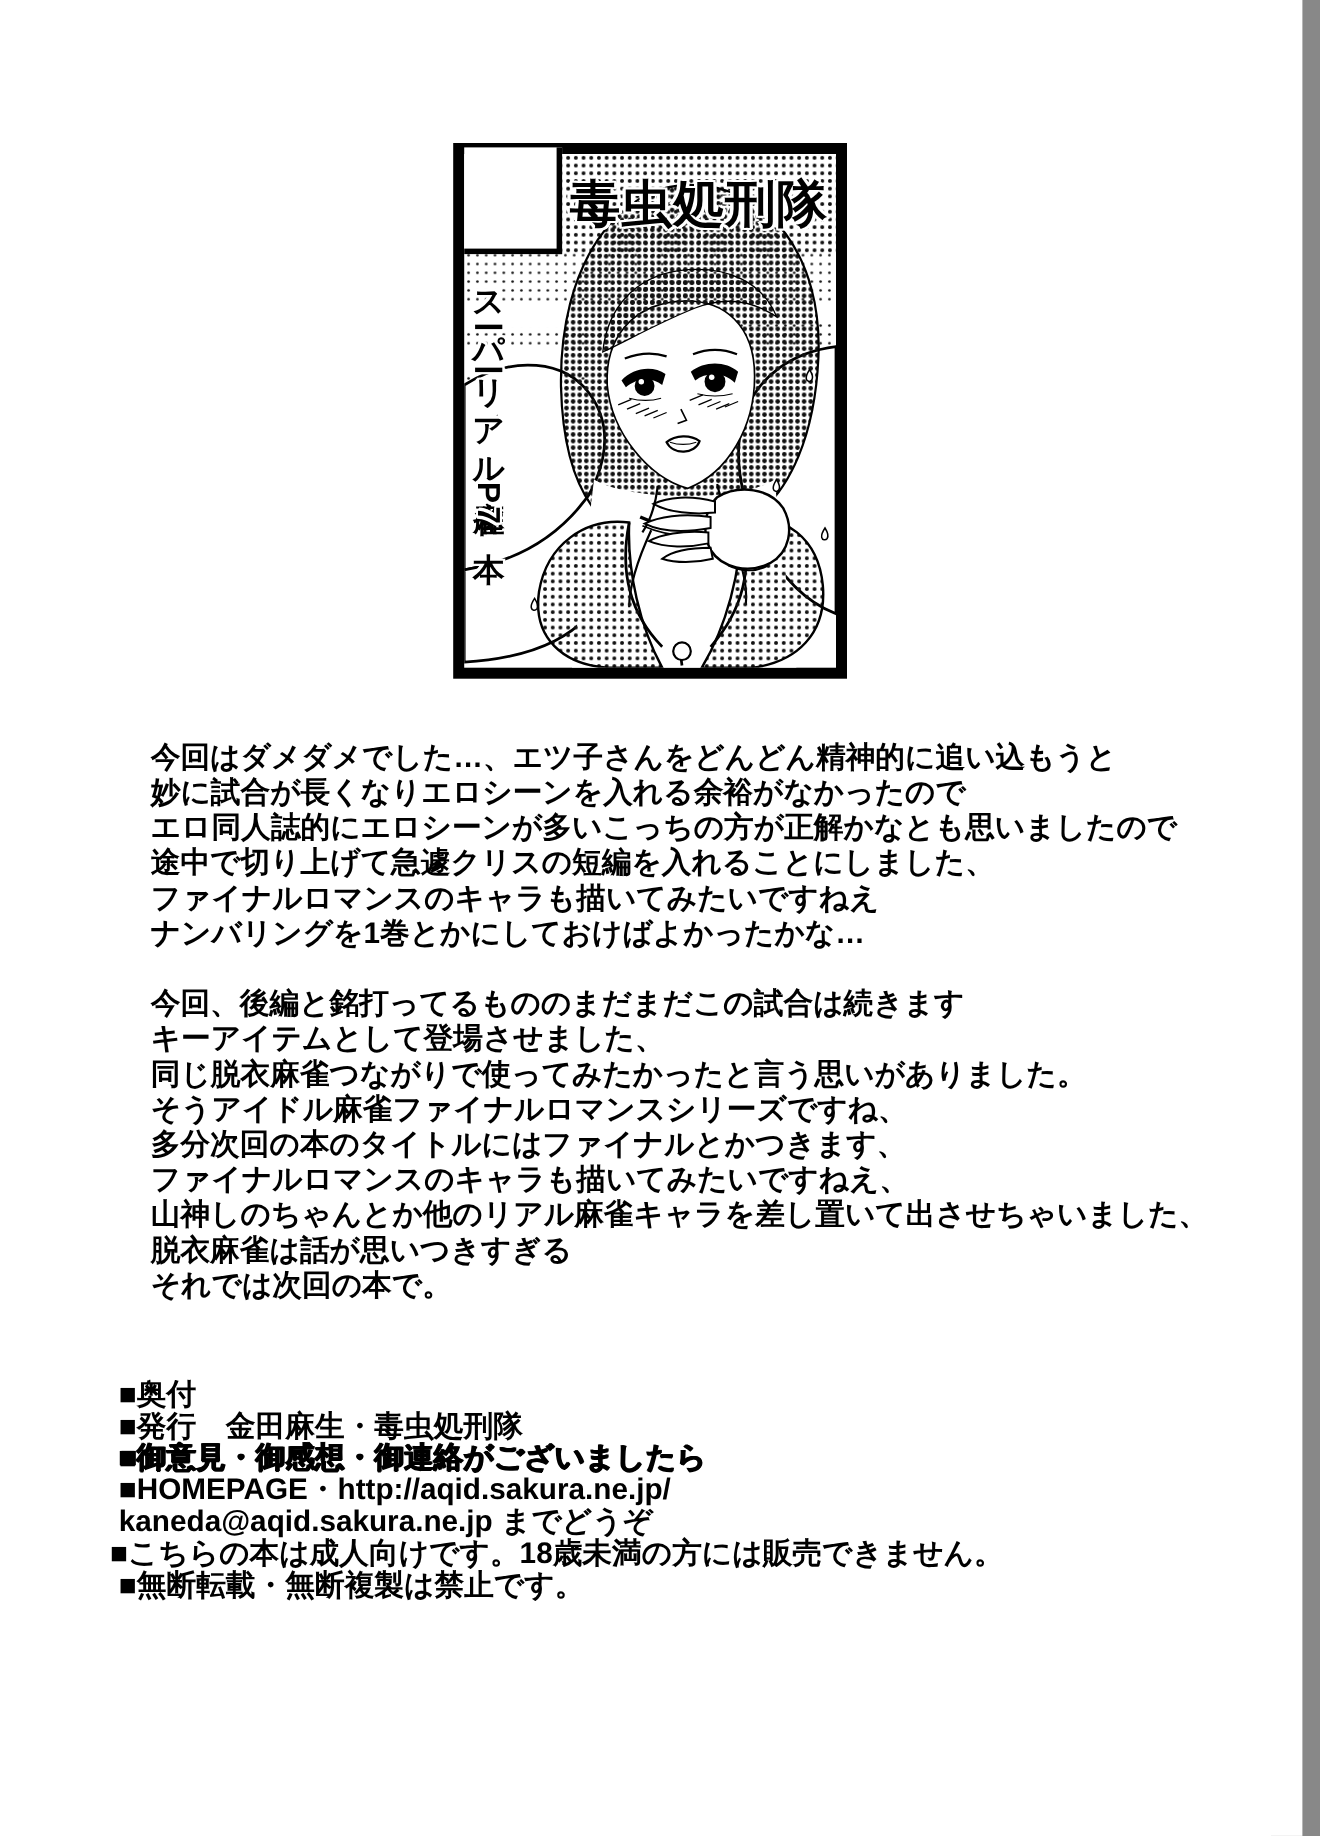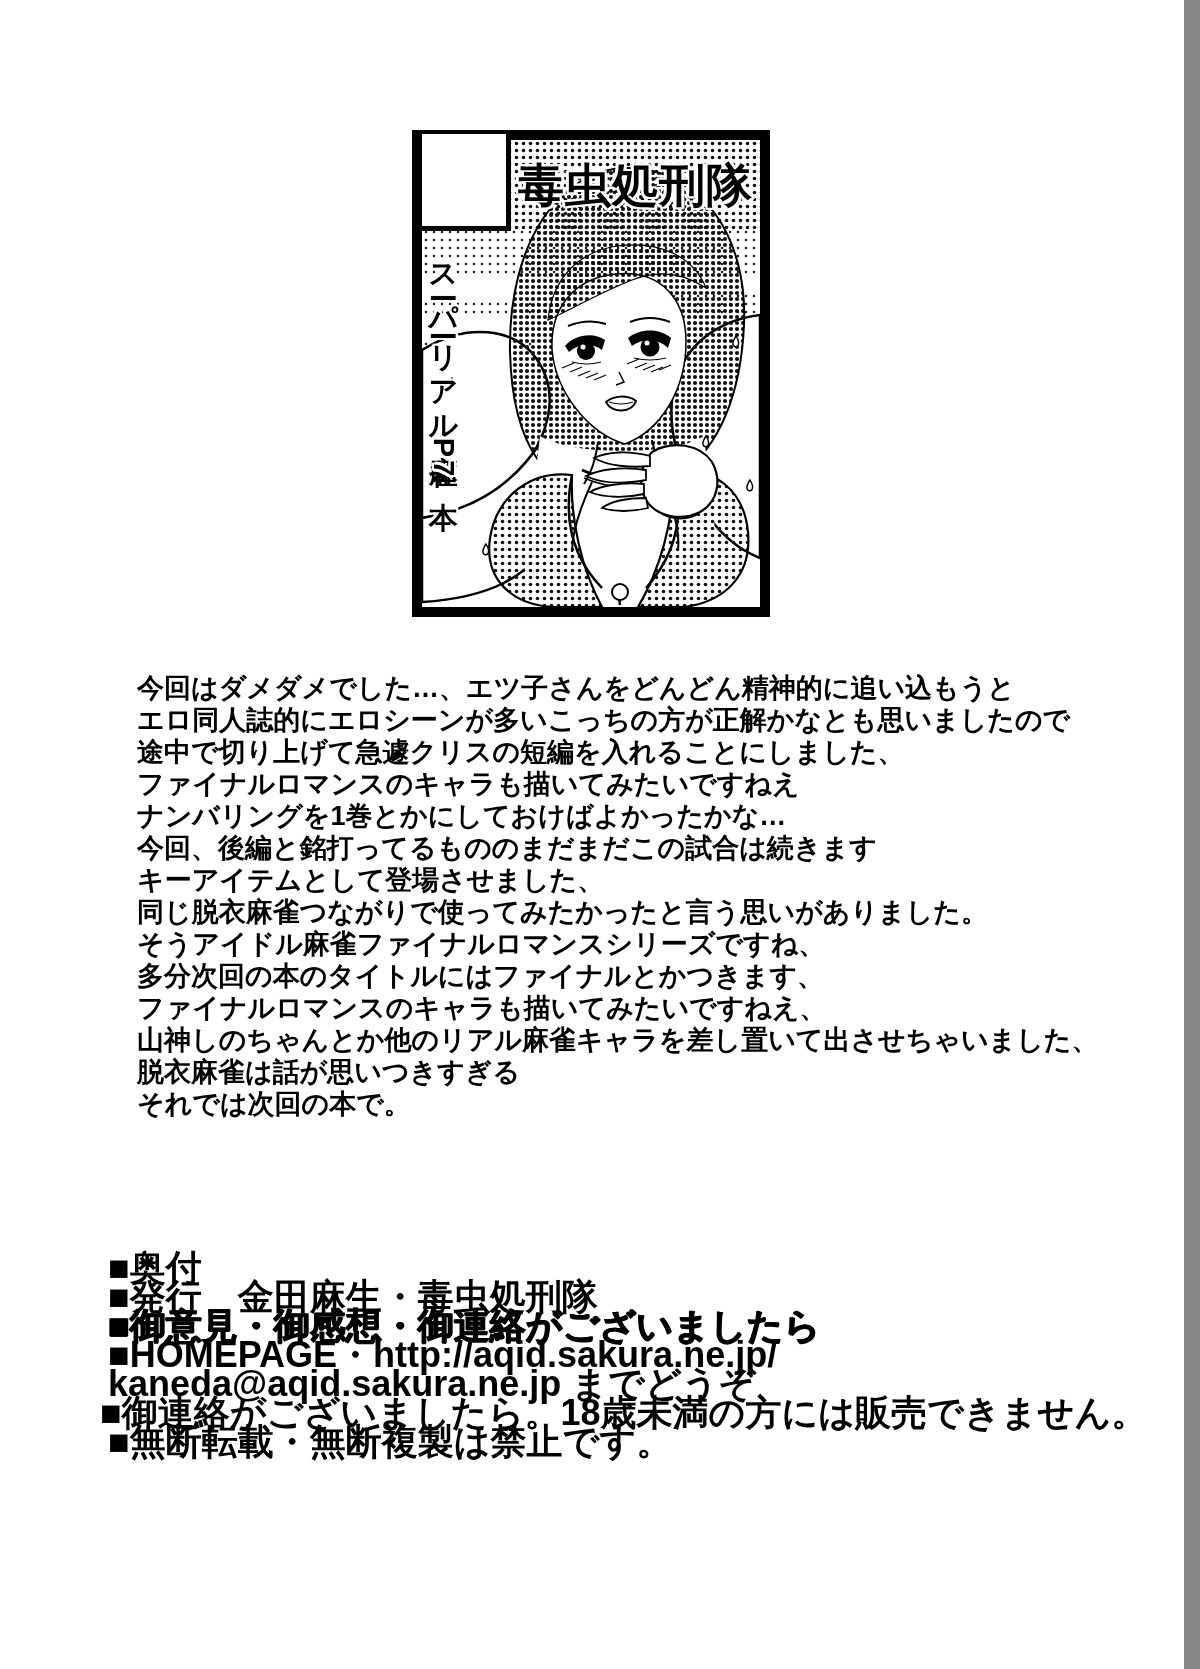--- a/index.html
+++ b/index.html
@@ -45,26 +45,26 @@
     font-size:29px;line-height:1.06;
     letter-spacing:3px;
     height:360px;
   }
   
   .afterword{
     position:absolute;left:137px;top:672px;
     font-size:27px;line-height:32px;
     white-space:nowrap;
   }
-  .afterword .para{}
+  .afterword .para{margin-bottom:32px;}
   .afterword .para:last-child{margin-bottom:0;}
   
   .colophon{
     position:absolute;left:108px;top:1253px;
-    font-size:36px;line-height:29px;
+    font-size:27px;line-height:29px;
     white-space:nowrap;
   }
   
   .colophon div:nth-child(3){text-shadow:0.8px 0 #000,-0.8px 0 #000,0 0.5px #000;}
   .colophon div:nth-child(6){margin-left:-8px;}
 </style>
 </head>
 <body>
 
 <div class="page">
@@ -177,20 +177,21 @@
     </svg>
 
     <div class="cover-square"></div>
     <div class="cover-title halo">毒虫処刑隊</div>
     <div class="cover-side halo">スーパーリアル麻雀P7本</div>
   </div>
 
   <div class="afterword">
     <div class="para">
         <div>今回はダメダメでした…、エツ子さんをどんどん精神的に追い込もうと</div>
+        <div>妙に試合が長くなりエロシーンを入れる余裕がなかったので</div>
         <div>エロ同人誌的にエロシーンが多いこっちの方が正解かなとも思いましたので</div>
         <div>途中で切り上げて急遽クリスの短編を入れることにしました、</div>
         <div>ファイナルロマンスのキャラも描いてみたいですねえ</div>
         <div>ナンバリングを1巻とかにしておけばよかったかな…</div>
       </div>
     <div class="para">
         <div>今回、後編と銘打ってるもののまだまだこの試合は続きます</div>
         <div>キーアイテムとして登場させました、</div>
         <div>同じ脱衣麻雀つながりで使ってみたかったと言う思いがありました。</div>
         <div>そうアイドル麻雀ファイナルロマンスシリーズですね、</div>
@@ -201,17 +202,17 @@
         <div>それでは次回の本で。</div>
       </div>
   </div>
 
   <div class="colophon">
       <div>■奥付</div>
       <div>■発行　金田麻生・毒虫処刑隊</div>
       <div>■御意見・御感想・御連絡がございましたら</div>
       <div>■HOMEPAGE・http://aqid.sakura.ne.jp/</div>
       <div>kaneda@aqid.sakura.ne.jp までどうぞ</div>
-      <div>■御連絡がございましたら。18歳未満の方には販売できません。</div>
+      <div>■こちらの本は成人向けです。18歳未満の方には販売できません。</div>
       <div>■無断転載・無断複製は禁止です。</div>
     </div>
 
 </div>
 
 </body></html>

